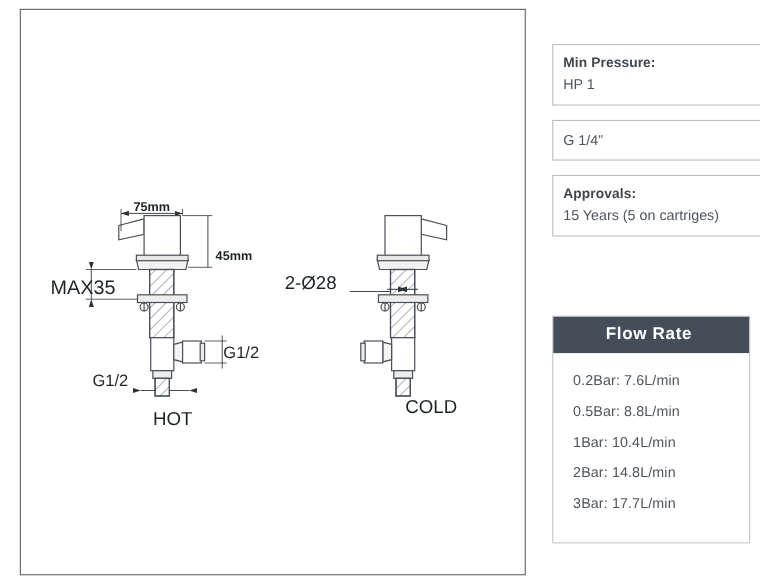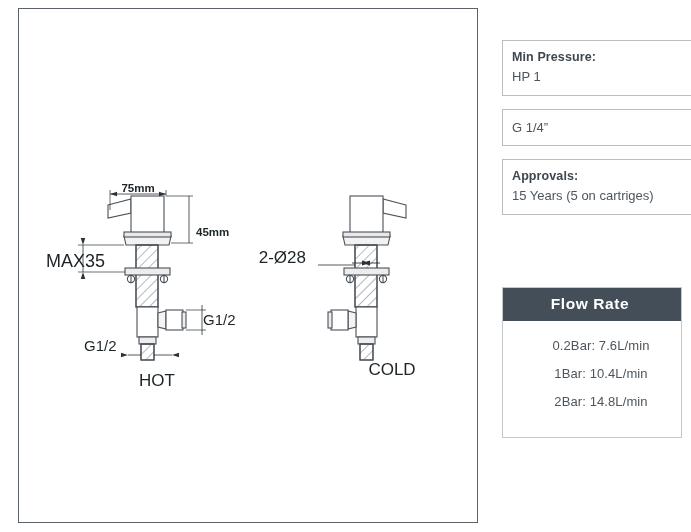--- a/index.html
+++ b/index.html
@@ -21,21 +21,21 @@
   .spec-value{font-size:13px;font-weight:normal;color:#4d565e;
               line-height:1.5;margin-top:1px;}
   .spec-value.small{font-size:13px;}
 
   
   #flow-rate-table{position:absolute;left:502px;top:287px;width:180px;
                    border:1px solid #c4c8cb;box-sizing:border-box;background:#fff;}
   #flow-rate-header{background:#434e58;color:#ffffff;font-size:15.5px;
                     font-weight:bold;text-align:center;padding:7px 4px 8px 0;
                     letter-spacing:.6px;}
-  #flow-rate-body{padding:10px 0 22px 0;text-align:center;}
+  #flow-rate-body{padding:10px 0 22px 0;}
   .flow-row{font-size:13px;color:#4d565e;padding:6.5px 0 6.5px 18px;
             letter-spacing:.1px;}
 </style>
 </head>
 <body>
 
 <div id="drawing-panel"></div>
 
 <svg id="drawing-svg" viewBox="0 0 691 532" xmlns="http://www.w3.org/2000/svg">
   <defs>
@@ -153,16 +153,18 @@
     <div class="spec-label">Approvals:</div>
     <div class="spec-value small">15 Years (5 on cartriges)</div>
   </div>
 
 </div>
 
 <div id="flow-rate-table">
   <div id="flow-rate-header">Flow Rate</div>
   <div id="flow-rate-body">
     <div class="flow-row">0.2Bar: 7.6L/min</div>
+    <div class="flow-row">0.5Bar:  8.8L/min</div>
     <div class="flow-row">1Bar: 10.4L/min</div>
     <div class="flow-row">2Bar: 14.8L/min</div>
+    <div class="flow-row">3Bar: 17.7L/min</div>
   </div>
 </div>
 
 </body></html>

